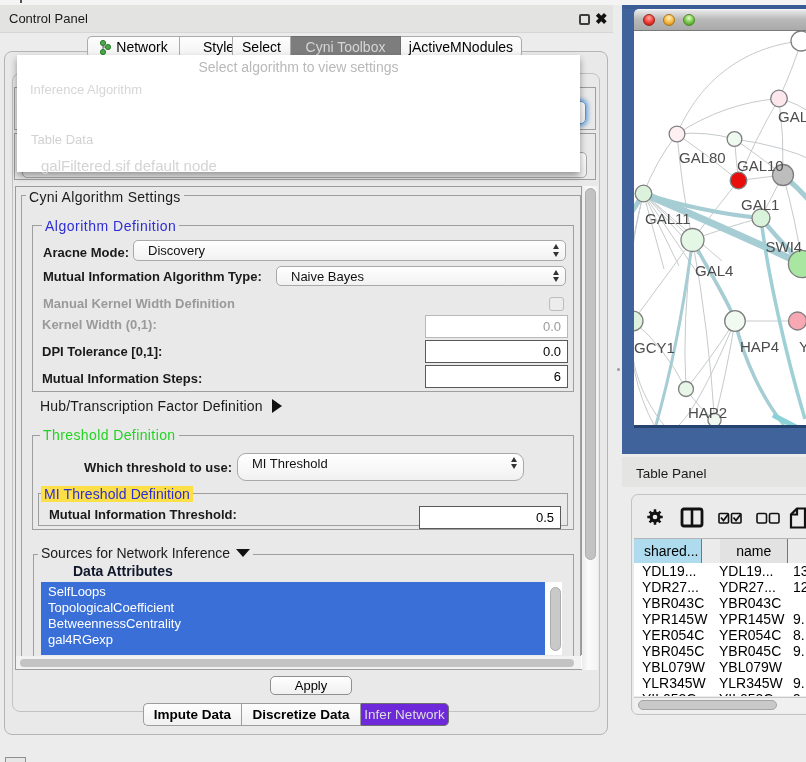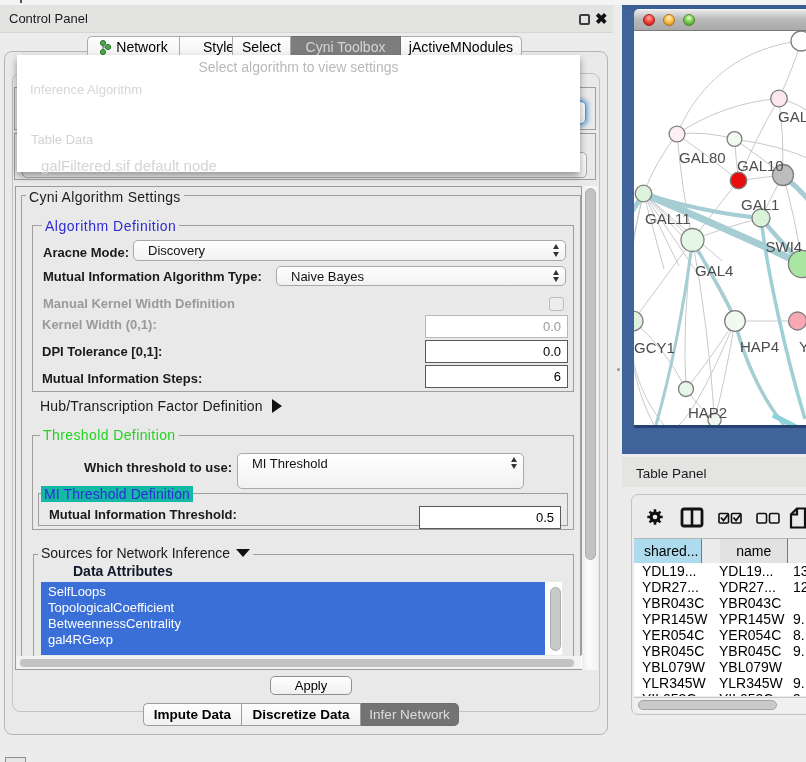--- a/index.html
+++ b/index.html
@@ -96,28 +96,28 @@
 <div class="abs lbl b" style="left:42px;top:371px;">Mutual Information Steps:</div>
 <div class="fld" style="left:425px;top:365px;width:143px;height:23px;border:1px solid #5a5a5a;color:#000;padding:3px 6px 0 0;">6</div>
 
 <div class="abs" style="left:40px;top:398px;font-size:14px;letter-spacing:0.2px;color:#1a1a1a;white-space:nowrap;">Hub/Transcription Factor Definition</div>
 <div class="abs" style="left:272px;top:399px;width:0;height:0;border-left:10px solid #111;border-top:7px solid transparent;border-bottom:7px solid transparent;"></div>
 
 <div class="grp" style="left:32px;top:435px;width:542px;height:95px;"></div>
 <div class="abs" style="left:40px;top:427px;background:#e9e9e9;padding:0 3px;font-size:14px;letter-spacing:0.4px;color:#21d421;white-space:nowrap;">Threshold Definition</div>
 
 <div class="abs lbl b" style="left:84px;top:460px;">Which threshold to use:</div>
-<div class="combo" style="left:237px;top:453px;width:287px;height:36px;">
+<div class="combo" style="left:237px;top:453px;width:287px;height:28px;border-radius:9px;">
     <span class="ct">MI Threshold</span>
   </div>
 <div class="abs" style="left:511px;top:456.8px;width:0;height:0;border-left:3.5px solid transparent;border-right:3.5px solid transparent;border-bottom:5.0px solid #333;"></div>
 <div class="abs" style="left:511px;top:464.2px;width:0;height:0;border-left:3.5px solid transparent;border-right:3.5px solid transparent;border-top:5.0px solid #333;"></div>
 
 <div class="grp" style="left:38px;top:493px;width:530px;height:33px;"></div>
-<div class="abs" style="left:41px;top:486px;background:#14b8a6;padding:0 3px;font-size:14px;letter-spacing:0.1px;color:#2d2dd4;white-space:nowrap;">MI Threshold Definition</div>
+<div class="abs" style="left:41px;top:486px;background:#fde047;padding:0 3px;font-size:14px;letter-spacing:0.1px;color:#2d2dd4;white-space:nowrap;">MI Threshold Definition</div>
 <div class="abs lbl b" style="left:49px;top:507px;">Mutual Information Threshold:</div>
 <div class="fld" style="left:419px;top:506px;width:142px;height:23px;border:1px solid #5a5a5a;color:#000;padding:3px 6px 0 0;">0.5</div>
 
 <div class="abs" style="left:33px;top:554px;width:541px;height:116px;border:1px solid #9e9e9e;border-bottom:none;box-sizing:border-box;"></div>
 <div class="abs" style="left:38px;top:545px;background:#e9e9e9;padding:0 3px;font-size:14px;color:#1a1a1a;white-space:nowrap;">Sources for Network Inference <span style="display:inline-block;width:0;height:0;border-top:8px solid #111;border-left:7.5px solid transparent;border-right:7.5px solid transparent;vertical-align:1px;margin-left:2px;"></span></div>
 <div class="abs" style="left:36px;top:563px;font-size:14px;font-weight:bold;color:#0f172a;margin-left:37px;">Data Attributes</div>
 
 <div class="abs" style="left:41px;top:582px;width:521px;height:73px;background:#fff;"></div>
 <div class="abs" style="left:41px;top:582px;width:504px;height:73px;background:#3a6fd8;color:#fff;font-size:13px;line-height:16px;padding-left:7px;padding-top:2px;box-sizing:border-box;">SelfLoops<br>TopologicalCoefficient<br>BetweennessCentrality<br>gal4RGexp</div>
 <div class="abs" style="left:550px;top:587px;width:11px;height:64px;background:#c9c9c9;border:1px solid #ababab;border-radius:6px;box-sizing:border-box;"></div>
@@ -127,21 +127,21 @@
 <div class="abs" style="left:581px;top:655px;width:15px;height:14px;background:#fff;"></div>
 
 <div class="abs" style="left:582px;top:186px;width:16px;height:484px;background:linear-gradient(90deg,#ececec,#fbfbfb 40%,#f3f3f3);"></div>
 <div class="abs" style="left:584.5px;top:188px;width:11.5px;height:372px;background:#c2c2c2;border:1px solid #adadad;border-radius:6px;box-sizing:border-box;"></div>
 
 <div class="abs" style="left:270px;top:676px;width:82px;height:19px;background:linear-gradient(#ffffff,#f0f0f0);border:1px solid #8f8f8f;border-radius:5px;box-sizing:border-box;text-align:center;font-size:13px;padding-top:1px;">Apply</div>
 
 <div class="abs" id="bottabs" style="left:143px;top:703px;height:23px;display:flex;font-size:13.5px;">
   <div style="width:98px;background:linear-gradient(#fdfdfd,#f1f1f1);border:1px solid #9d9d9d;border-right:none;border-radius:5px 0 0 5px;display:flex;align-items:center;justify-content:center;box-sizing:border-box;font-weight:bold;">Impute Data</div>
   <div style="width:120px;background:linear-gradient(#fdfdfd,#f1f1f1);border:1px solid #9d9d9d;display:flex;align-items:center;justify-content:center;box-sizing:border-box;font-weight:bold;">Discretize Data</div>
-  <div style="width:98px;background:#737373;border:1px solid #6e6e6e;border-left:none;border-radius:0 5px 5px 0;display:flex;align-items:center;justify-content:center;box-sizing:border-box;color:#dedede;">Infer Network</div>
+  <div style="width:88px;background:#6d28d9;border:1px solid #6e6e6e;border-left:none;border-radius:0 5px 5px 0;display:flex;align-items:center;justify-content:center;box-sizing:border-box;color:#dedede;">Infer Network</div>
 </div>
 
 <div class="abs" style="left:5px;top:757px;width:19px;height:14px;background:#e6e6e6;border:1px solid #8f8f8f;"></div>
 
 <div class="abs" style="left:17px;top:55px;width:563px;height:117px;background:#ffffff;box-shadow:0 4px 7px rgba(0,0,0,0.38);"></div>
 <div class="abs" style="left:17px;top:55px;width:563px;height:117px;font-size:13px;color:#111;">
   <div style="position:absolute;left:13px;top:27px;color:#d6d6d6;">Inference Algorithm</div>
   <div style="position:absolute;left:14px;top:77px;color:#d2d2d2;">Table Data</div>
   <div style="position:absolute;left:24px;top:102px;color:#d4d4d4;font-size:15px;">galFiltered.sif default node</div>
   <div style="text-align:center;color:#b9b9b9;padding-top:4px;position:relative;font-size:14px;">Select algorithm to view settings</div>

